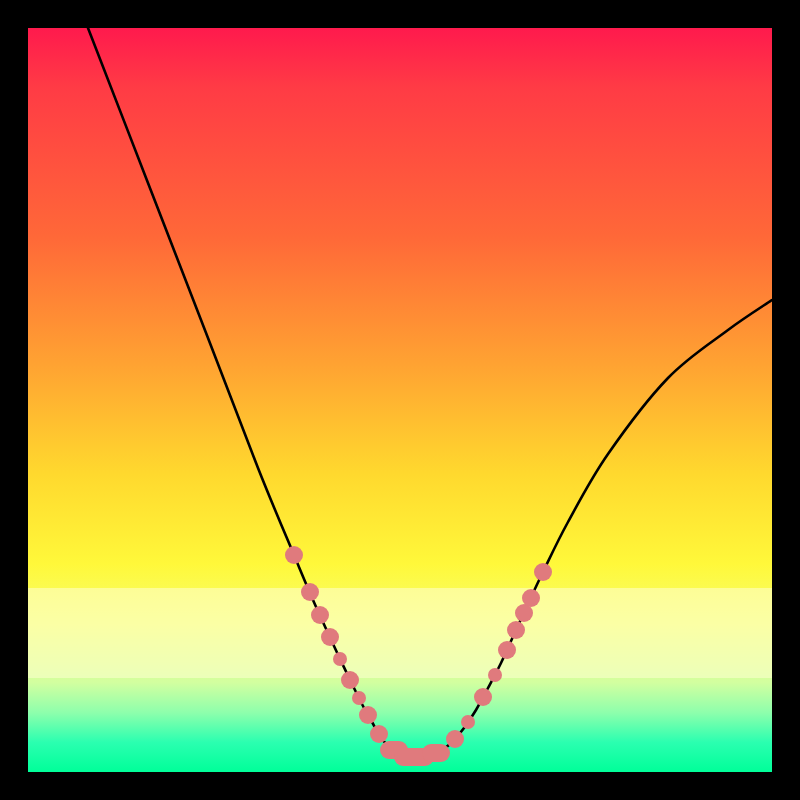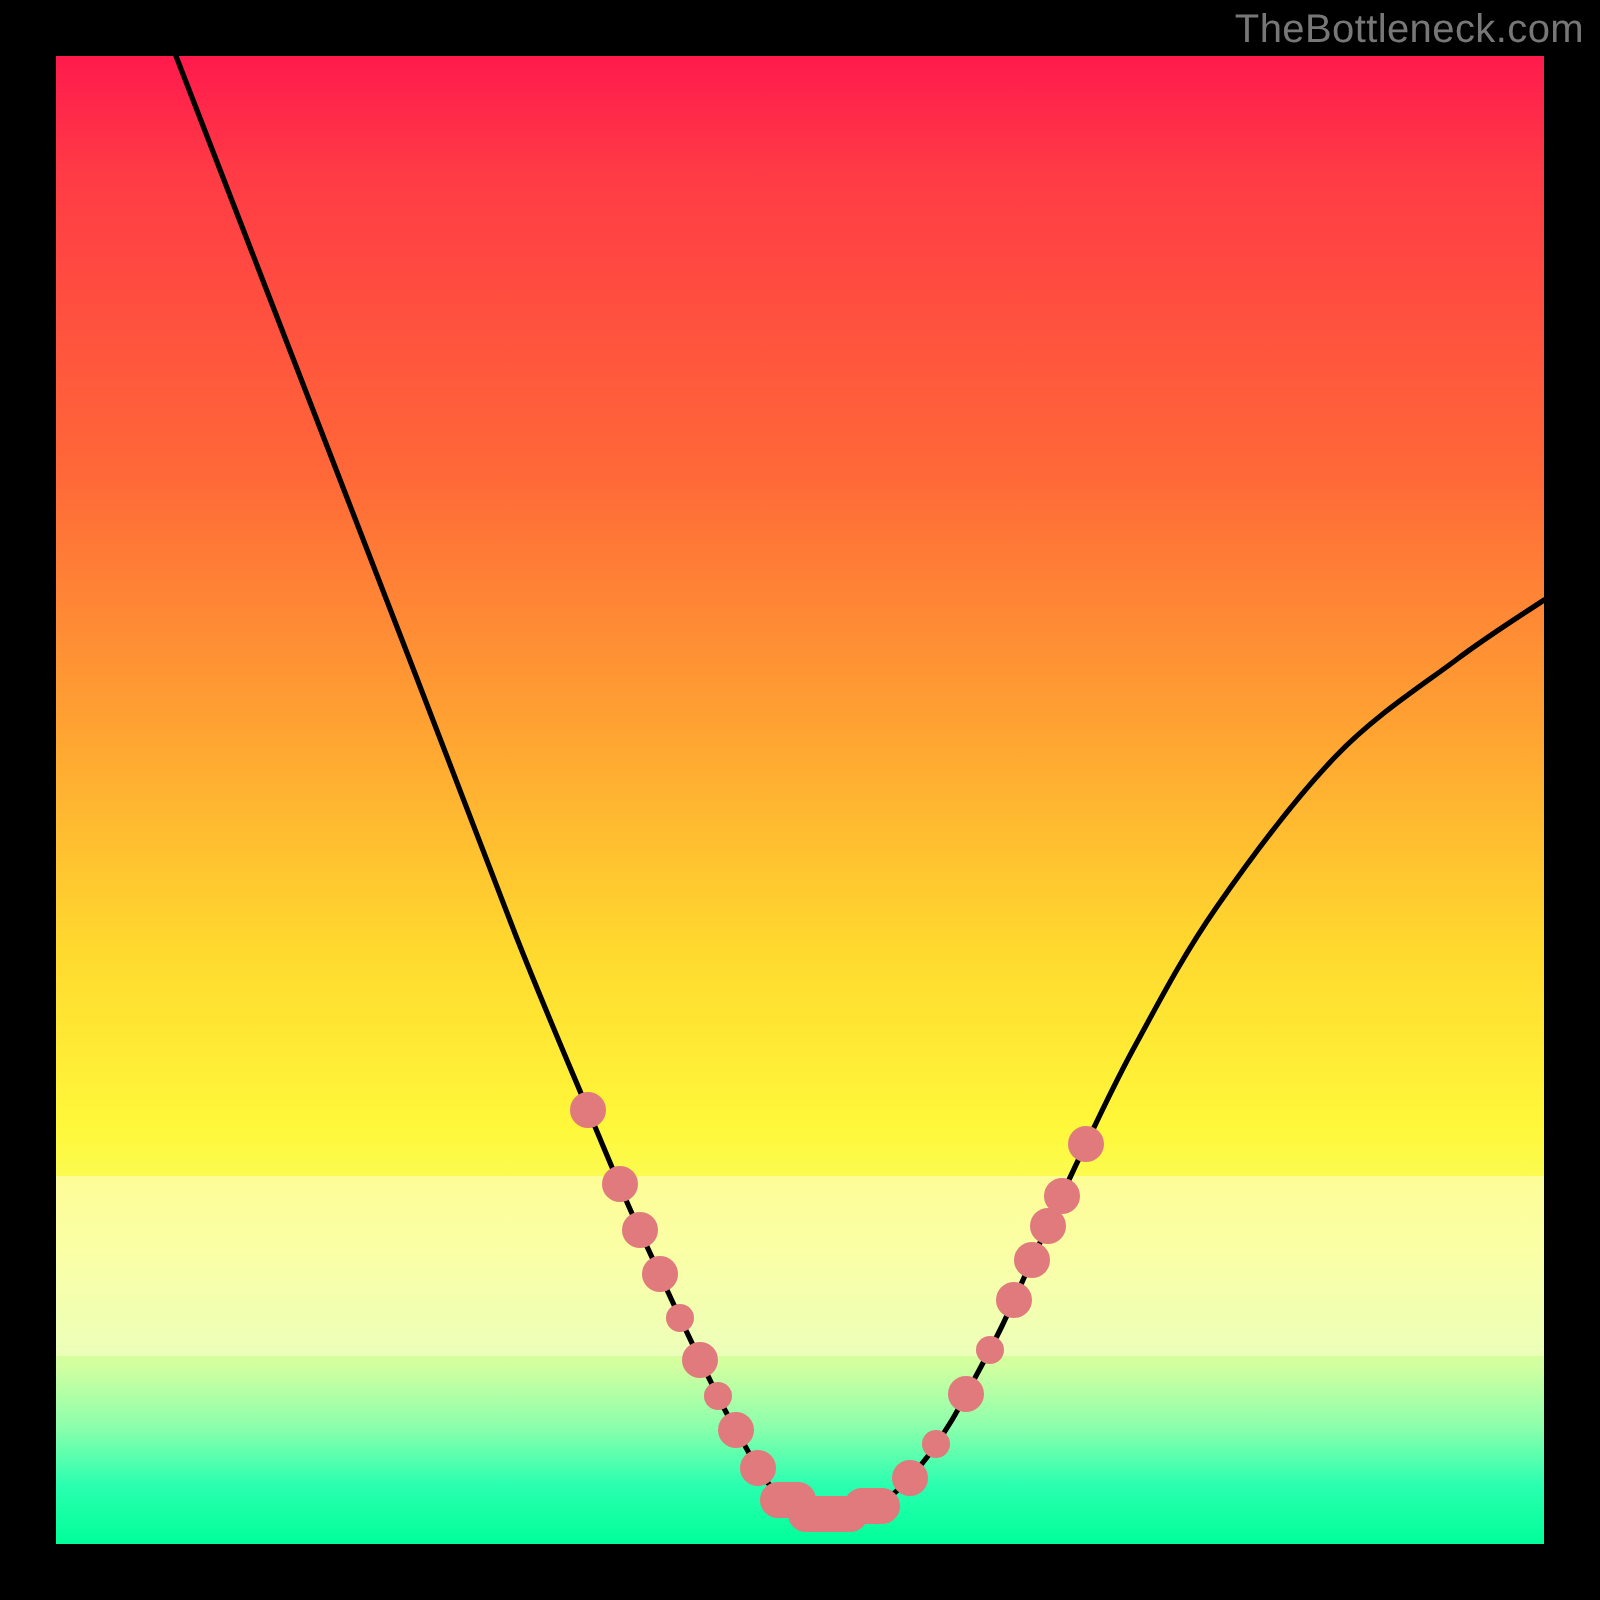--- a/index.html
+++ b/index.html
@@ -114,14 +114,13 @@
         <div class="dot" style="left: 455px; top: 669px;"></div>
         <div class="dot small" style="left: 467px; top: 647px;"></div>
         <div class="dot" style="left: 479px; top: 622px;"></div>
         <div class="dot" style="left: 488px; top: 602px;"></div>
         <div class="dot" style="left: 496px; top: 585px;"></div>
         <div class="dot" style="left: 503px; top: 570px;"></div>
         <div class="dot" style="left: 515px; top: 544px;"></div>
       </div>
   </div>
 
-  <div class="watermark">TheBottleneck.com</div>
 </div>
 
 </body></html>

